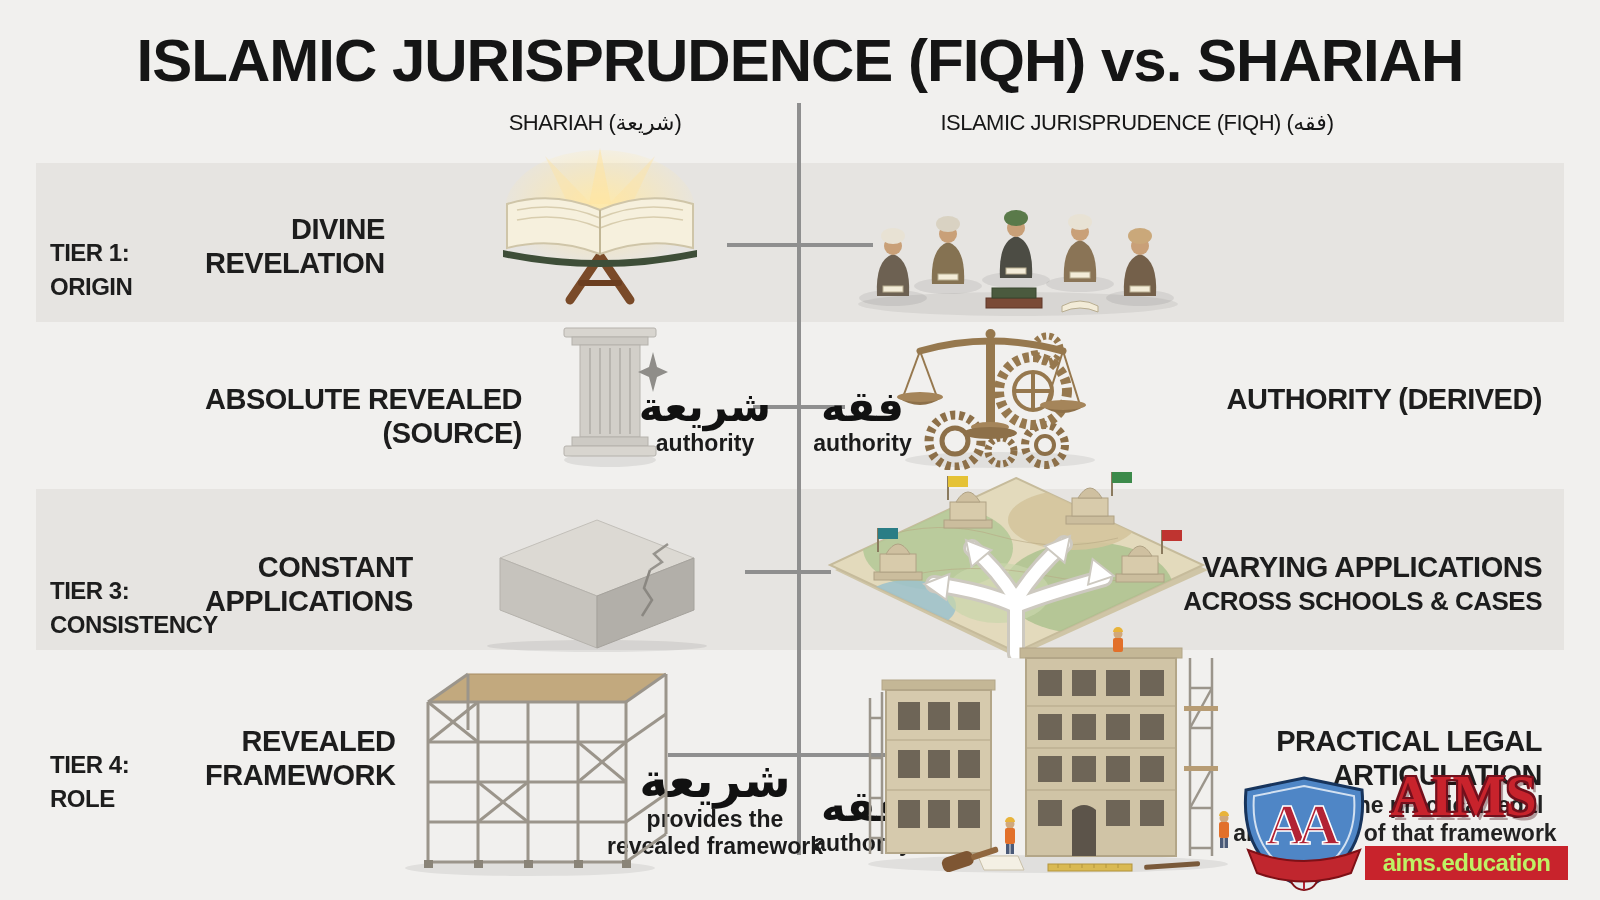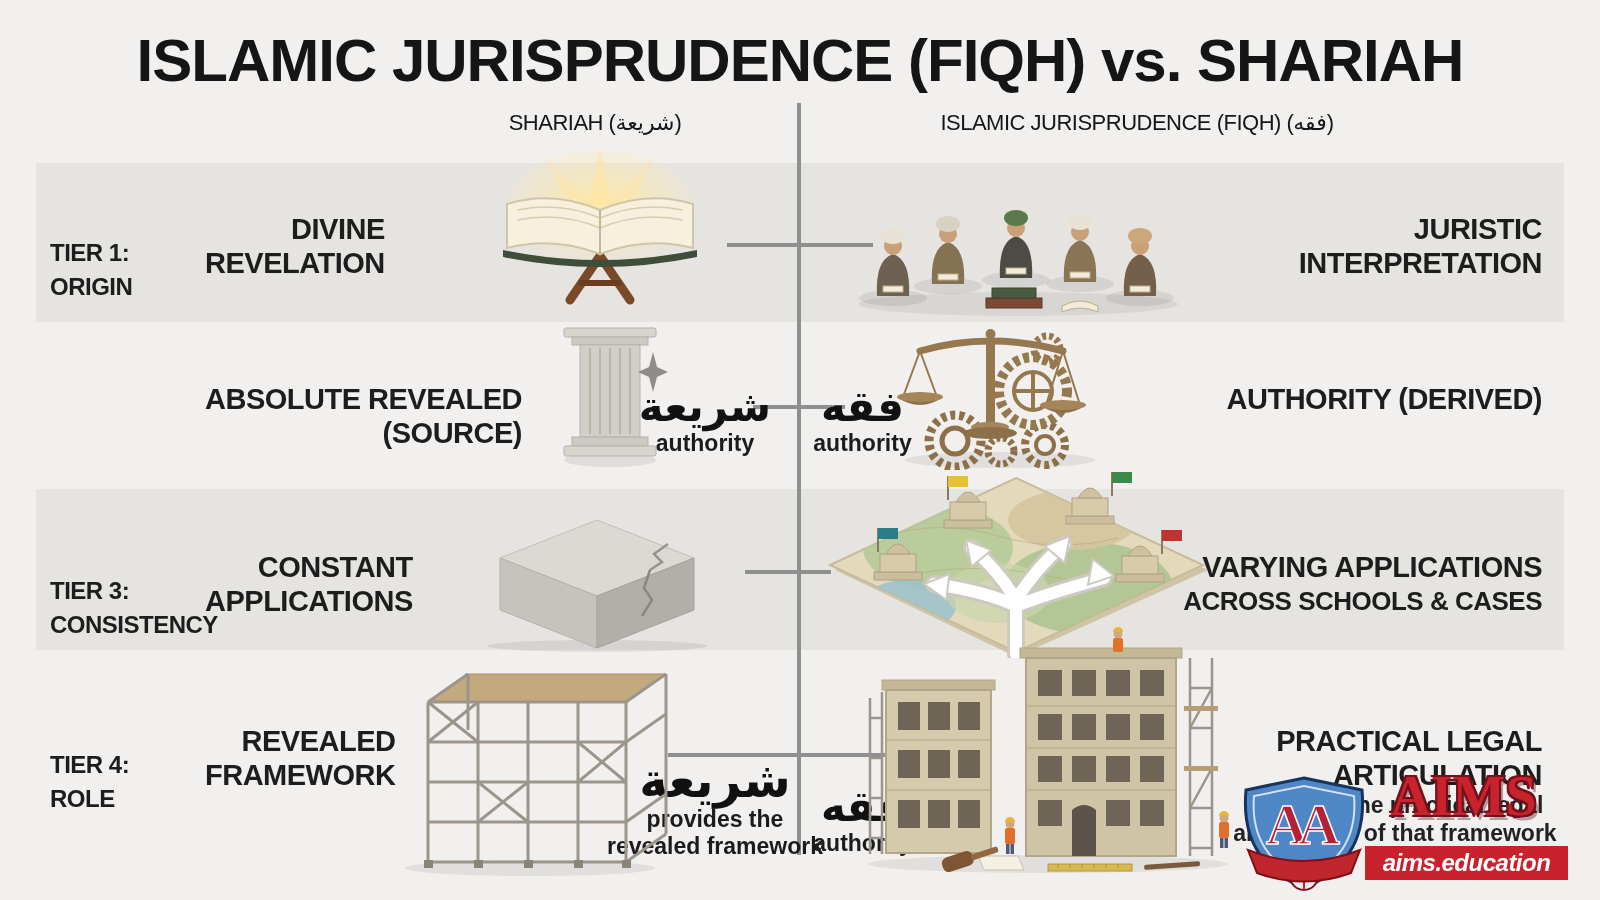--- a/index.html
+++ b/index.html
@@ -37,21 +37,21 @@
   .art{position:absolute;}
   .logo-shield{position:absolute;left:1238px;top:774px;z-index:2;}
   .aims-word{
     position:absolute;left:1356px;top:756px;width:215px;z-index:2;text-align:center;
     font-family:"Liberation Serif","DejaVu Serif",serif;
     font-size:56px;font-weight:700;color:#c8232c;line-height:80px;letter-spacing:0px;
     text-shadow:-2px -2px 0 #73101c,2px -2px 0 #73101c,-2px 2px 0 #73101c,2px 2px 0 #73101c,4px 5px 0 rgba(60,0,5,.35);
   }
   .aims-bar{
     position:absolute;left:1365px;top:846px;width:203px;height:34px;background:#c8232c;z-index:2;
-    display:flex;align-items:center;justify-content:center;color:#ffffff;font-weight:700;font-size:24px;letter-spacing:-0.5px;font-style:italic;
+    display:flex;align-items:center;justify-content:center;color:#bef264;font-weight:700;font-size:24px;letter-spacing:-0.5px;
   }
 </style>
 </head>
 <body>
 
 <div class="canvas">
 
   <div class="title">ISLAMIC JURISPRUDENCE (FIQH) vs. SHARIAH</div>
 
   <div class="col-header left">SHARIAH (شريعة)</div>
@@ -66,24 +66,20 @@
   <div class="hconn hc3"></div>
   <div class="hconn hc4"></div>
 
   <div class="tier-label" style="top:212px">
     <div>TIER 1:</div>
     <div>ORIGIN</div>
   </div>
   <div class="tier-desc" style="top:212px">
     <div>DIVINE</div>
     <div>REVELATION</div>
-  </div>
-  <div class="tier-right" style="top:212px">
-    <div>JURISTIC</div>
-    <div>INTERPRETATION</div>
   </div>
 
   <div class="tier-desc" style="top:382px">
     <div>ABSOLUTE REVEALED</div>
     <div>(SOURCE)</div>
   </div>
   <div class="tier-right" style="top:382px">
     <div>AUTHORITY (DERIVED)</div>
   </div>
 

